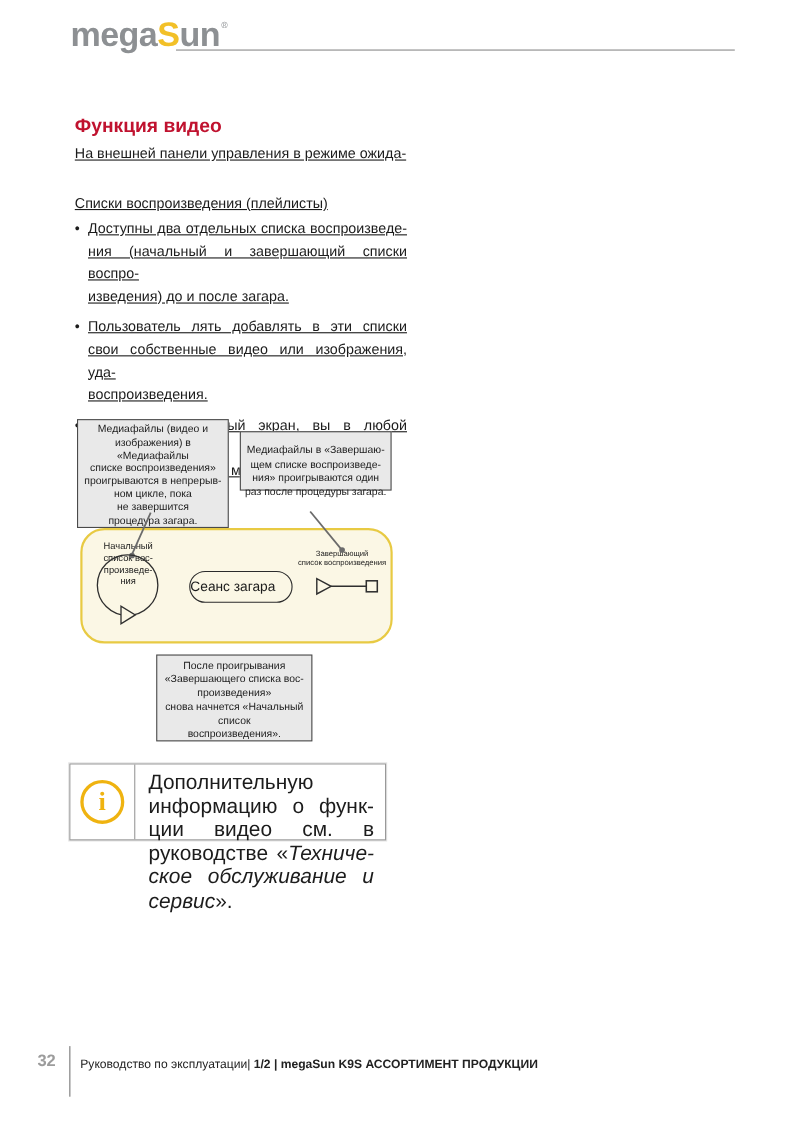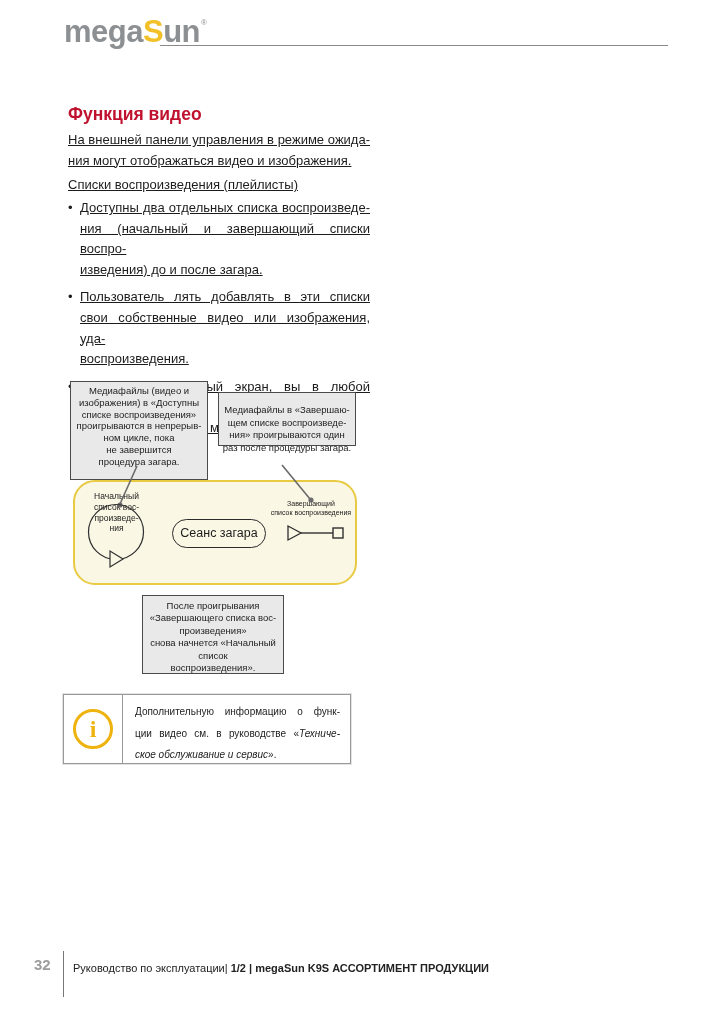--- a/index.html
+++ b/index.html
@@ -37,33 +37,33 @@
   .callout-bottom{left:142px;top:595px;width:142px;height:79px;line-height:12.4px;padding-top:4px;}
 
   
   .diagram-panel{position:absolute;left:73px;top:480px;width:284px;height:105px;
                  border:2px solid var(--diagram-border);border-radius:22px;
                  background:var(--diagram-bg);box-sizing:border-box;}
   .start-circle-label{position:absolute;left:89px;top:491px;width:55px;text-align:center;
                       font-size:8.5px;line-height:10.8px;}
   .session-pill{position:absolute;left:172px;top:519px;width:94px;height:29px;
                 border:1.5px solid #2b2b2b;border-radius:15px;font-size:12.5px;
-                text-align:center;line-height:26px;box-sizing:border-box;}
+                line-height:26px;box-sizing:border-box;}
   .end-label{position:absolute;left:264px;top:500px;width:94px;text-align:center;
              font-size:7px;line-height:8.8px;}
   .overlay{position:absolute;left:0;top:0;pointer-events:none;}
 
   
   .info-box{position:absolute;left:63px;top:694px;width:288px;height:70px;
             border:1px solid #999;box-shadow:0 0 0 1px #e3e3e3;display:flex;box-sizing:border-box;}
   .info-icon-cell{flex:0 0 58px;border-right:1px solid #999;display:flex;align-items:center;justify-content:center;}
   .info-icon{width:34px;height:34px;border-radius:50%;border:3px solid var(--info-icon-gold);
              color:var(--info-icon-gold);display:flex;align-items:center;justify-content:center;
              font-weight:bold;font-size:24px;font-family:"Liberation Serif",serif;}
-  .info-text{flex:1;padding:6px 10px 0 12px;font-size:10px;line-height:21.5px;box-sizing:border-box;}
+  .info-text{flex:1;padding:6px 10px 0 12px;font-size:19px;line-height:21.5px;box-sizing:border-box;}
   .info-line{text-align:justify;text-align-last:justify;}
   .info-line.last{text-align-last:left;}
   .it{font-style:italic;}
 
   
   .page-num{position:absolute;left:34px;top:956px;font-size:15px;font-weight:bold;color:var(--footer-gray);}
   .footer-rule{position:absolute;left:63px;top:951px;width:1px;height:46px;background:#777;}
   .footer-text{position:absolute;left:73px;top:962px;font-size:11px;color:#222;white-space:nowrap;}
   .footer-text .bold{font-weight:bold;}
 </style>
@@ -72,21 +72,20 @@
 
 <div class="page">
 
   <div class="logo"><span>mega</span><span class="accent">S</span><span>un</span><span class="tm">®</span></div>
   <div class="header-rule"></div>
 
   <div class="title">Функция видео</div>
 
   <div class="intro textblock just">
       <div class="tline">На внешней панели управления в режиме ожида-</div>
-      <div class="tline">ния могут отображаться видео и изображения.</div>
     </div>
 
   <div class="subheading">Списки воспроизведения (плейлисты)</div>
 
   <div class="bullets textblock">
     <div class="bullet-item">
       <span class="bullet-marker">•</span>
       <div class="just">
           <div class="tline">Доступны два отдельных списка воспроизведе-</div>
           <div class="tline">ния (начальный и завершающий списки воспро-</div>
@@ -105,21 +104,21 @@
       <span class="bullet-marker">•</span>
       <div class="just">
           <div class="tline">Нажав на сенсорный экран, вы в любой момент</div>
           <div class="tline">сможете вернуться в меню.</div>
         </div>
     </div>
   </div>
 
   <div class="callout callout-left">
       <div class="tline">Медиафайлы (видео и</div>
-      <div class="tline">изображения) в «Доступны</div>
+      <div class="tline">изображения) в «Медиафайлы</div>
       <div class="tline">списке воспроизведения»</div>
       <div class="tline">проигрываются в непрерыв-</div>
       <div class="tline">ном цикле, пока</div>
       <div class="tline">не завершится</div>
       <div class="tline">процедура загара.</div>
     </div>
   <div class="callout callout-right">
       <div class="tline">Медиафайлы в «Завершаю-</div>
       <div class="tline">щем списке воспроизведе-</div>
       <div class="tline">ния» проигрываются один</div>

